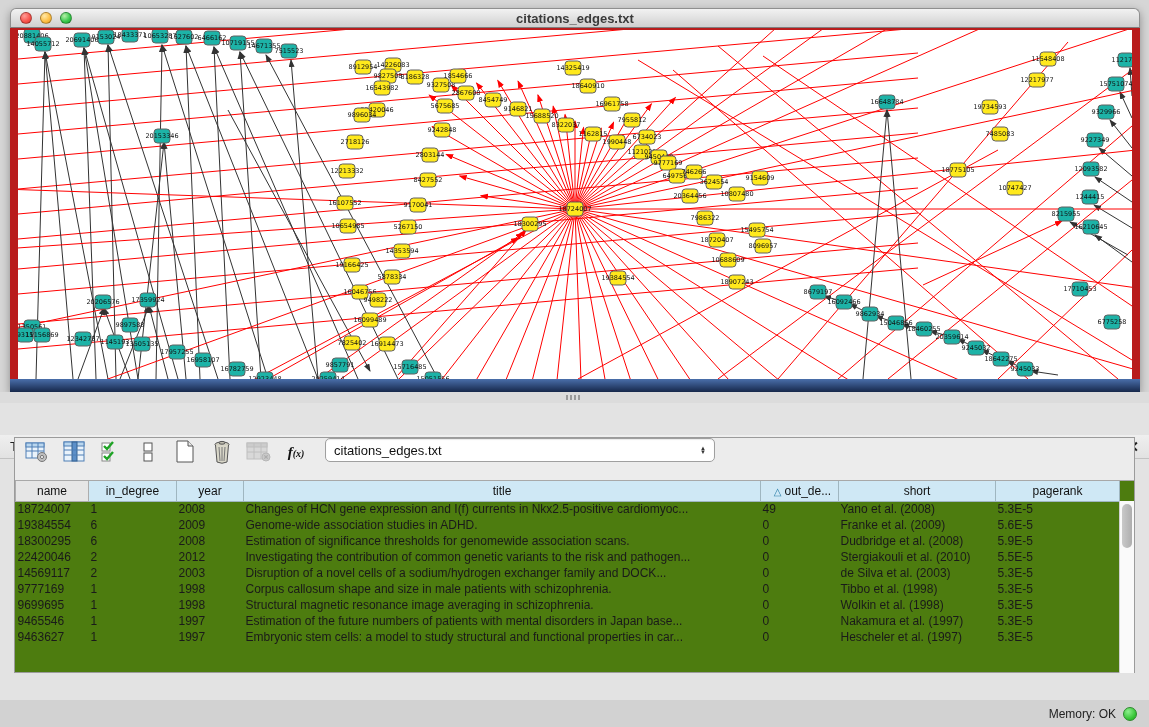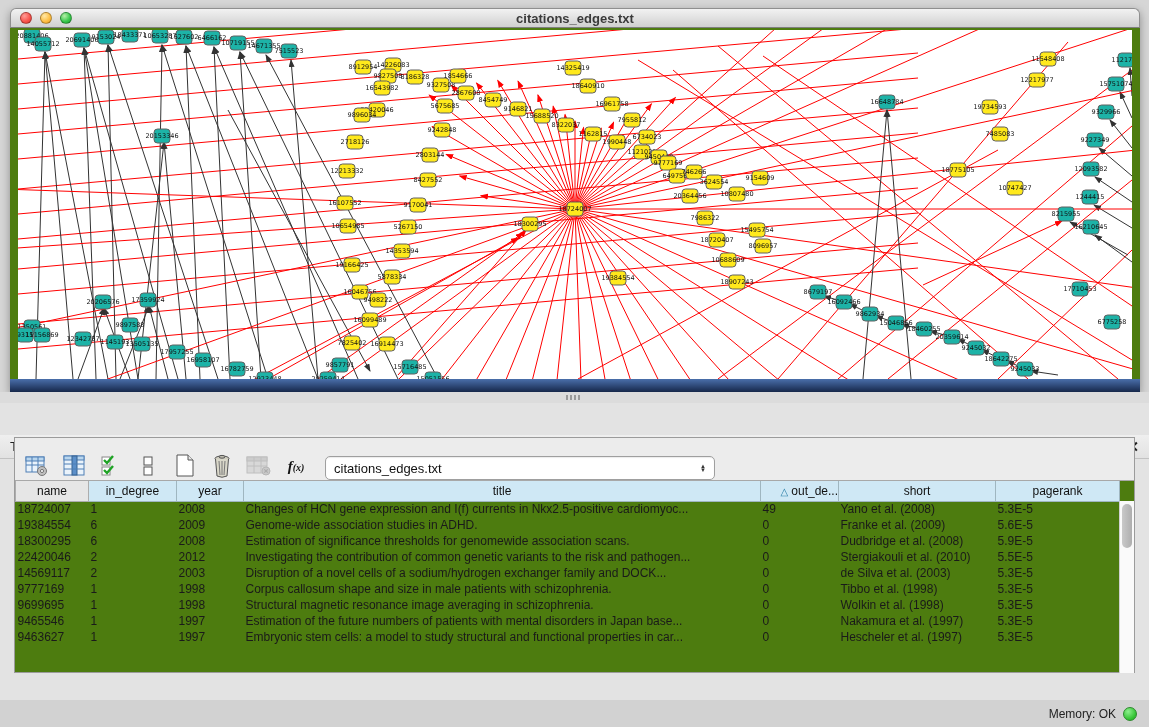--- a/index.html
+++ b/index.html
@@ -13,21 +13,21 @@
           background:linear-gradient(#f2f2f2,#d0d0d0);
           border:1px solid #8f8f8f; border-bottom:1px solid #7f7f7f;
           display:flex; align-items:center; position:relative; }
   .lights { display:flex; gap:8px; margin-left:9px; }
   .light { width:12px; height:12px; border-radius:50%; border:1px solid rgba(0,0,0,.3); }
   .light.red    { background:radial-gradient(circle at 35% 30%, #ff9d96, #f85149 60%, #d63b32); }
   .light.yellow { background:radial-gradient(circle at 35% 30%, #ffe9a8, #fdbc40 60%, #df9b27); }
   .light.green  { background:radial-gradient(circle at 35% 30%, #b6f0a8, #35c649 60%, #24a136); }
   .wtitle { position:absolute; left:0; right:0; text-align:center; font-size:13px;
             font-weight:bold; color:#3a3a3a; pointer-events:none; }
-  .frame { height:364px; background:#4d7c0f; padding:2px 8px 0 8px; position:relative; }
+  .frame { height:364px; background:#b91c1c; padding:2px 8px 0 8px; position:relative; }
   .frame .canvas { width:1114px; height:349px; background:#ffffff; position:relative; overflow:hidden; }
   .frame .bottomblue { position:absolute; left:0; bottom:0; width:100%; height:13px;
             background:linear-gradient(#4a6fab,#16274a); }
   svg text { font-family:"DejaVu Sans", sans-serif; }
 
   
   .divider { position:absolute; left:0; top:392px; width:1149px; height:11px; background:#dcdcdc; }
   .grip { position:absolute; left:566px; top:3px; width:14px; height:5px;
           background:repeating-linear-gradient(90deg,#9a9a9a 0 2px,transparent 2px 4px); }
 
@@ -37,39 +37,39 @@
              display:flex; align-items:center; padding:0 10px;margin-top:32px; }
   .tp-title { font-size:13px; color:#222; }
   .tp-headicons { margin-left:auto; display:flex; align-items:center; gap:14px; }
   .floaticon { position:relative; width:13px; height:13px; }
   .floaticon .sq1 { position:absolute; left:0; bottom:0; width:8px; height:8px; border:1px solid #39506f; background:#e8e4d0; }
   .floaticon .sq2 { position:absolute; right:0; top:0; width:8px; height:8px; border:1px solid #8a8456; background:#efead2; }
   .closex { font-size:15px; font-weight:bold; color:#1c1c1c; line-height:13px; cursor:default; }
 
   .tp-inner { position:absolute; left:14px; top:34px; width:1121px; height:236px;
               border:1px solid #9b9b9b; background:#ececec; }
-  .toolbar { height:42px; display:flex; align-items:flex-end; gap:9px; padding:0 8px; }
+  .toolbar { height:42px; display:flex; align-items:flex-start; gap:9px; padding:0 8px; }
   .tbtn { width:28px; height:28px; display:flex; align-items:center; justify-content:center; }
   .tbtn svg { display:block; }
   .fx { font-family:"Liberation Serif", serif; font-style:italic; font-weight:bold; font-size:15px; color:#111; }
   .fx small { font-size:10px; }
   .dropdown { margin-left:6px; width:390px; height:24px; background:#ffffff;
               border:1px solid #9f9f9f; border-radius:5px; display:flex; align-items:center;
               padding:0 8px; font-size:13px; color:#111;
               box-shadow:inset 0 1px 1px rgba(0,0,0,.08); }
   .dd-steppers { margin-left:auto; display:flex; flex-direction:column; line-height:4px; }
   .dd-steppers span { font-size:6px; color:#333; }
 
   
   .tablewrap { position:absolute; left:0; top:42px; width:1119px; height:192px; background:#4d7c0f; border-top:1px solid #a8a8a8; }
   table.grid { border-collapse:collapse; table-layout:fixed; width:1104px; font-size:12px; }
   table.grid th { height:20px; background:#cfe8f5; border:1px solid #9fb6c0; border-top:none;
                   font-weight:normal; color:#111; text-align:center; overflow:hidden; white-space:nowrap; }
   table.grid th.gray { background:#e6e6e6; border-color:#adadad; }
-  table.grid th.leftal { text-align:right; padding-left:6px; }
+  table.grid th.leftal { text-align:center; padding-left:6px; }
   .sorttri { color:#2a7fa8; font-size:10px; margin-right:3px; }
   table.grid td { height:16px; padding:0 2px; color:#1a1a1a; white-space:nowrap; overflow:hidden;
                   text-overflow:ellipsis; border:none; }
   td.c-name { padding-left:4px; } td.c-indeg { padding-left:8px; } td.c-year { padding-left:46px; }
   td.c-title { padding-left:30px; } td.c-out { padding-left:6px; } td.c-short { padding-left:8px; }
   td.c-pr { padding-left:8px; }
   .vscroll { position:absolute; right:0; top:20px; width:15px; height:172px; background:#fafafa; border-left:1px solid #d0d0d0; }
   .vthumb { position:absolute; left:2px; top:3px; width:10px; height:44px; border-radius:6px;
             background:linear-gradient(90deg,#c9c9c9,#aeaeae); }
 

